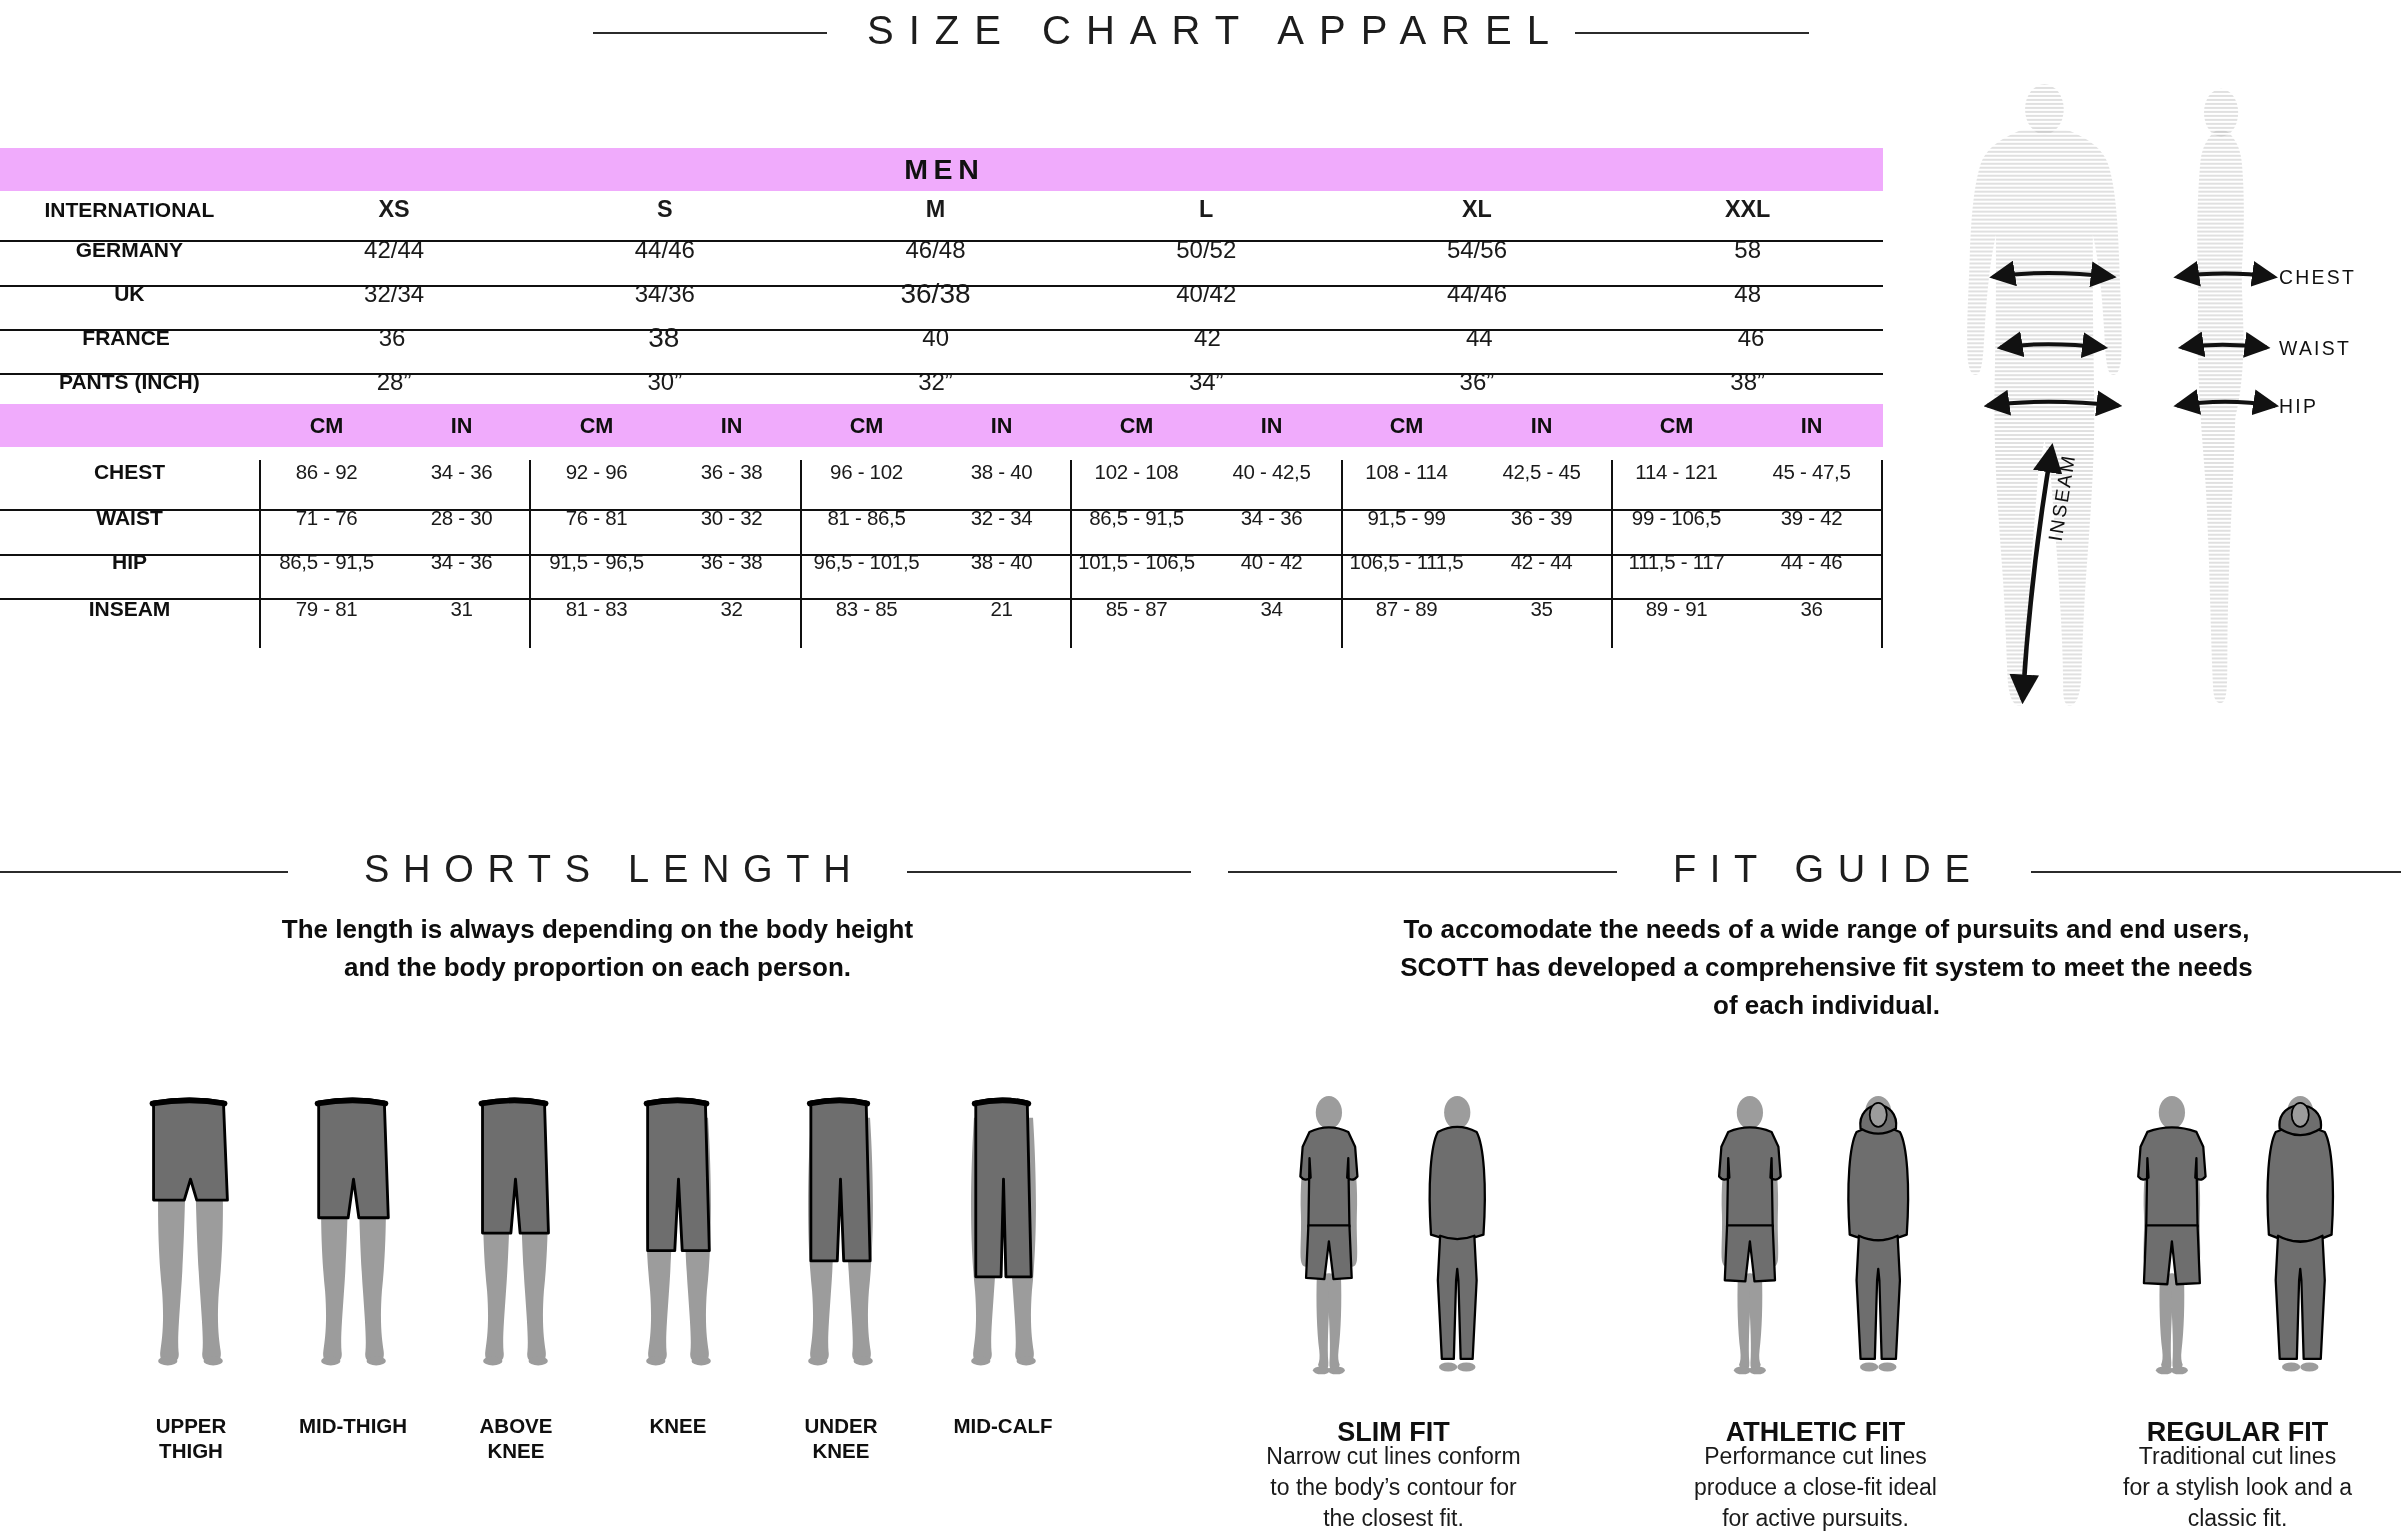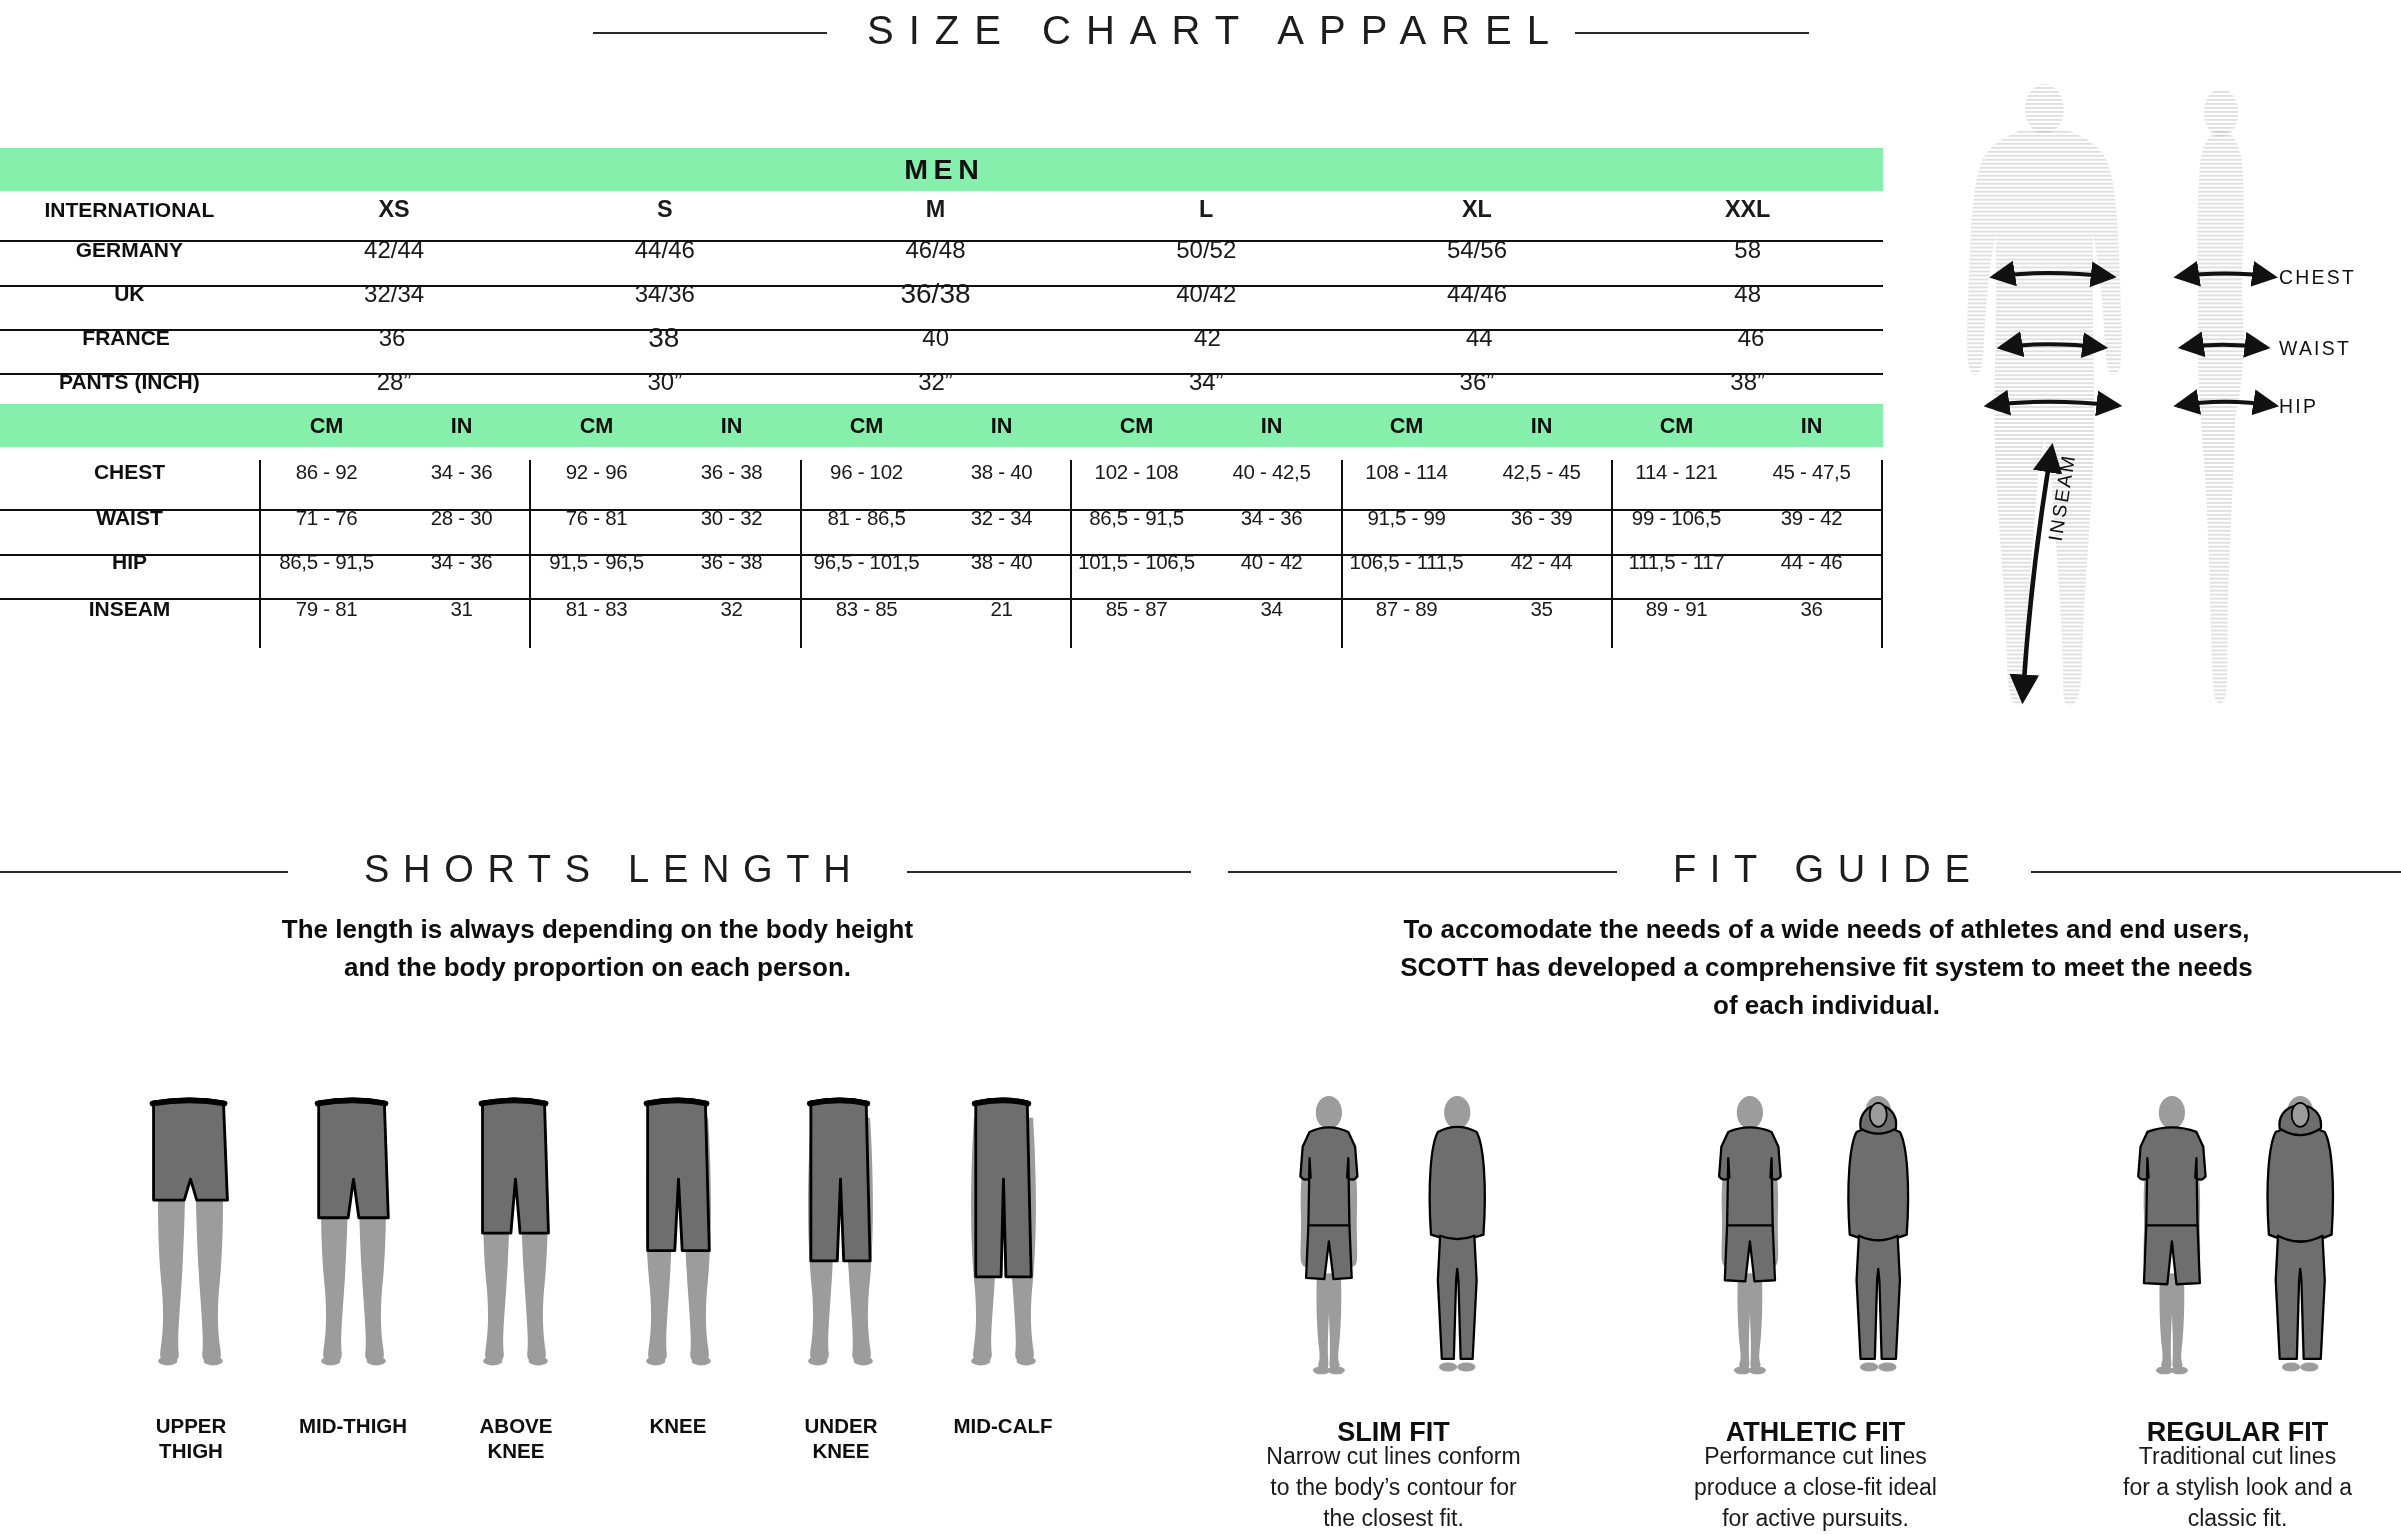--- a/index.html
+++ b/index.html
@@ -10,21 +10,21 @@
   
   .page-title{
     position:absolute;top:8px;left:0;width:100%;text-align:center;
     font-size:40px;font-weight:400;letter-spacing:15px;padding-left:15px;
     color:#1d1d1d;white-space:nowrap;
   }
   .rule{position:absolute;height:1.7px;background:#2b2b2b;}
   
   .size-table{position:absolute;left:0;top:148px;width:1883px;}
   .trow{display:flex;align-items:center;}
-  .band{background:#86efac;}
+  .band{background:#f0abfc;}
   .band-men{height:43px;justify-content:center;}
   .men-label{font-size:28.5px;font-weight:bold;letter-spacing:5.7px;padding-left:5.7px;color:#111;}
   .cell{text-align:center;}
   .cell-label{width:259px;font-weight:bold;font-size:21px;color:#0f0f0f;}
   .cell-size{width:271px;font-size:23.4px;font-weight:bold;color:#1a1a1a;}
   .unit-spacer{width:259px;}
   .cell-unit{width:135px;font-size:21.7px;font-weight:bold;color:#0f0f0f;text-align:center;}
   .cell-measure{width:135px;font-size:20.5px;font-weight:400;color:#1a1a1a;letter-spacing:-0.3px;}
   .grid-h{position:absolute;left:0;width:1883px;height:2.3px;background:#101010;}
   .grid-v{position:absolute;width:1.7px;background:#101010;top:312px;height:188px;}
@@ -274,21 +274,21 @@
 
   <div class="rule" style="left:1228px;top:871px;width:389px;"></div>
   <div class="section-title" style="left:1228px;width:1173px;">FIT GUIDE</div>
   <div class="rule" style="left:2031px;top:871px;width:371px;"></div>
 
   <div class="para" id="shortsPara" style="left:56px;width:1083px;">
       <span class="line">The length is always depending on the body height</span>
       <span class="line">and the body proportion on each person.</span>
     </div>
   <div class="para" id="fitPara" style="left:1285px;width:1083px;">
-      <span class="line">To accomodate the needs of a wide needs of athletes and end users,</span>
+      <span class="line">To accomodate the needs of a wide range of pursuits and end users,</span>
       <span class="line">SCOTT has developed a comprehensive fit system to meet the needs</span>
       <span class="line">of each individual.</span>
     </div>
 
   <div id="shortsFigures">
       <div class="shorts-fig" style="left: 128px;"><svg viewBox="0 0 220 480" xmlns="http://www.w3.org/2000/svg">
     <g fill="#9c9c9c">
       <path d="M58,40 C50,170 52,270 60,345 C64,400 60,430 57,450 C55,465 60,471 72,471 C85,471 91,465 89,452 C87,430 90,395 93,350 C99,270 101,170 104,40 Z"></path>
       <path d="M162,40 C170,170 168,270 160,345 C156,400 160,430 163,450 C165,465 160,471 148,471 C135,471 129,465 131,452 C133,430 130,395 127,350 C121,270 119,170 116,40 Z"></path>
       <ellipse cx="70" cy="468" rx="17" ry="8"></ellipse>

